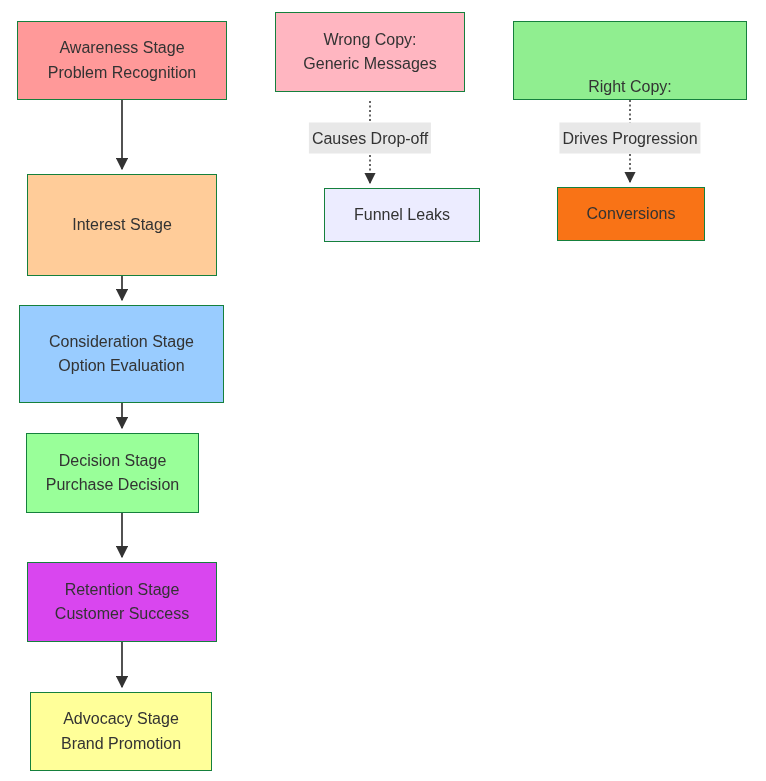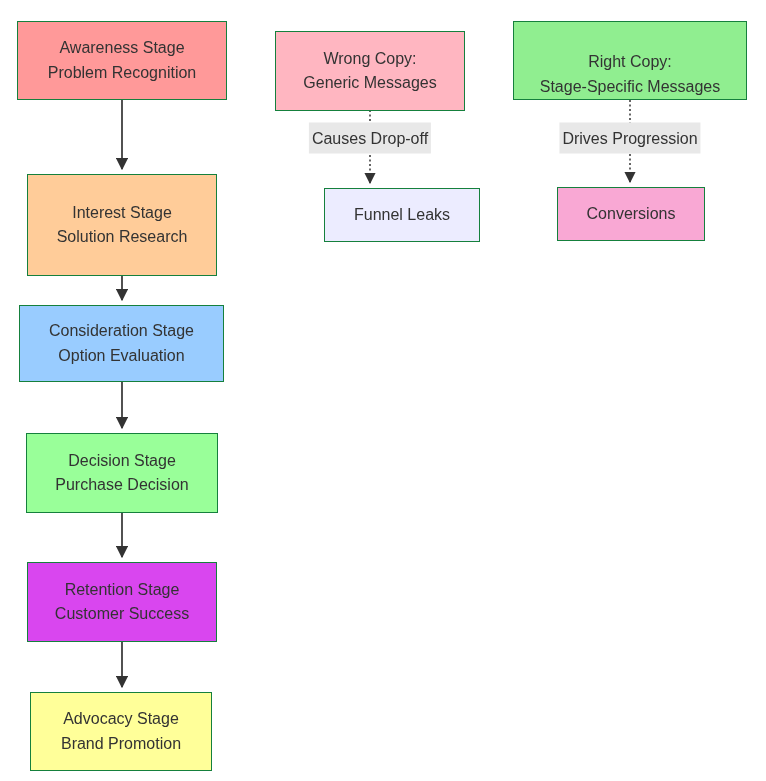--- a/index.html
+++ b/index.html
@@ -70,58 +70,56 @@
     <line x1="630" y1="100" x2="630" y2="182" stroke="#333333" stroke-width="1.5" stroke-dasharray="2 2.5" marker-end="url(#arrowhead)"></line>
   </svg>
 
   <div class="node" style="left: 17px; top: 21px; width: 210px; height: 79px; background: rgb(255, 153, 153);">
     <span>Awareness Stage</span>
     <span>Problem Recognition</span>
   </div>
 
   <div class="node" style="left: 27px; top: 174px; width: 190px; height: 102px; background: rgb(255, 204, 153);">
     <span>Interest Stage</span>
-    <span>Solution Research</span>
   </div>
 
-  <div class="node" style="left: 19px; top: 305px; width: 205px; height: 77px; background: rgb(153, 204, 255);">
+  <div class="node" style="left: 19px; top: 305px; width: 205px; height: 98px; background: rgb(153, 204, 255);">
     <span>Consideration Stage</span>
     <span>Option Evaluation</span>
   </div>
 
-  <div class="node" style="left: 26px; top: 433px; width: 192px; height: 80px; background: rgb(153, 255, 153);">
+  <div class="node" style="left: 26px; top: 433px; width: 173px; height: 80px; background: rgb(153, 255, 153);">
     <span>Decision Stage</span>
     <span>Purchase Decision</span>
   </div>
 
   <div class="node" style="left: 27px; top: 562px; width: 190px; height: 80px; background: #d946ef;">
     <span>Retention Stage</span>
     <span>Customer Success</span>
   </div>
 
   <div class="node" style="left: 30px; top: 692px; width: 182px; height: 79px; background: rgb(255, 255, 153);">
     <span>Advocacy Stage</span>
     <span>Brand Promotion</span>
   </div>
 
-  <div class="node" style="left: 275px; top: 31px; width: 190px; height: 80px; background: rgb(255, 182, 193);">
+  <div class="node" style="left: 275px; top: 12px; width: 190px; height: 80px; background: rgb(255, 182, 193);">
     <span>Wrong Copy:</span>
     <span>Generic Messages</span>
   </div>
 
   <div class="edge-label" style="left:370px; top:138px;">Causes Drop-off</div>
 
   <div class="node" style="left: 292px; top: 188px; width: 156px; height: 54px; background: rgb(236, 236, 255); margin-left: 32px;">
     <span>Funnel Leaks</span>
   </div>
 
   <div class="node" style="left: 513px; top: 21px; width: 234px; height: 79px; background: rgb(144, 238, 144); justify-content: flex-end;">
     <span>Right Copy:</span>
-    <span>Stage-Specific Messages</span>
   </div>
 
   <div class="edge-label" style="left:630px; top:138px;">Drives Progression</div>
 
-  <div class="node" style="left: 557px; top: 187px; width: 148px; height: 54px; background: #f9a8d4; text-align: right;">
+  <div class="node" style="left: 557px; top: 187px; width: 148px; height: 54px; background: #f97316; text-align: right;">
     <span>Conversions</span>
   </div>
 
 </div>
 
 </body></html>

